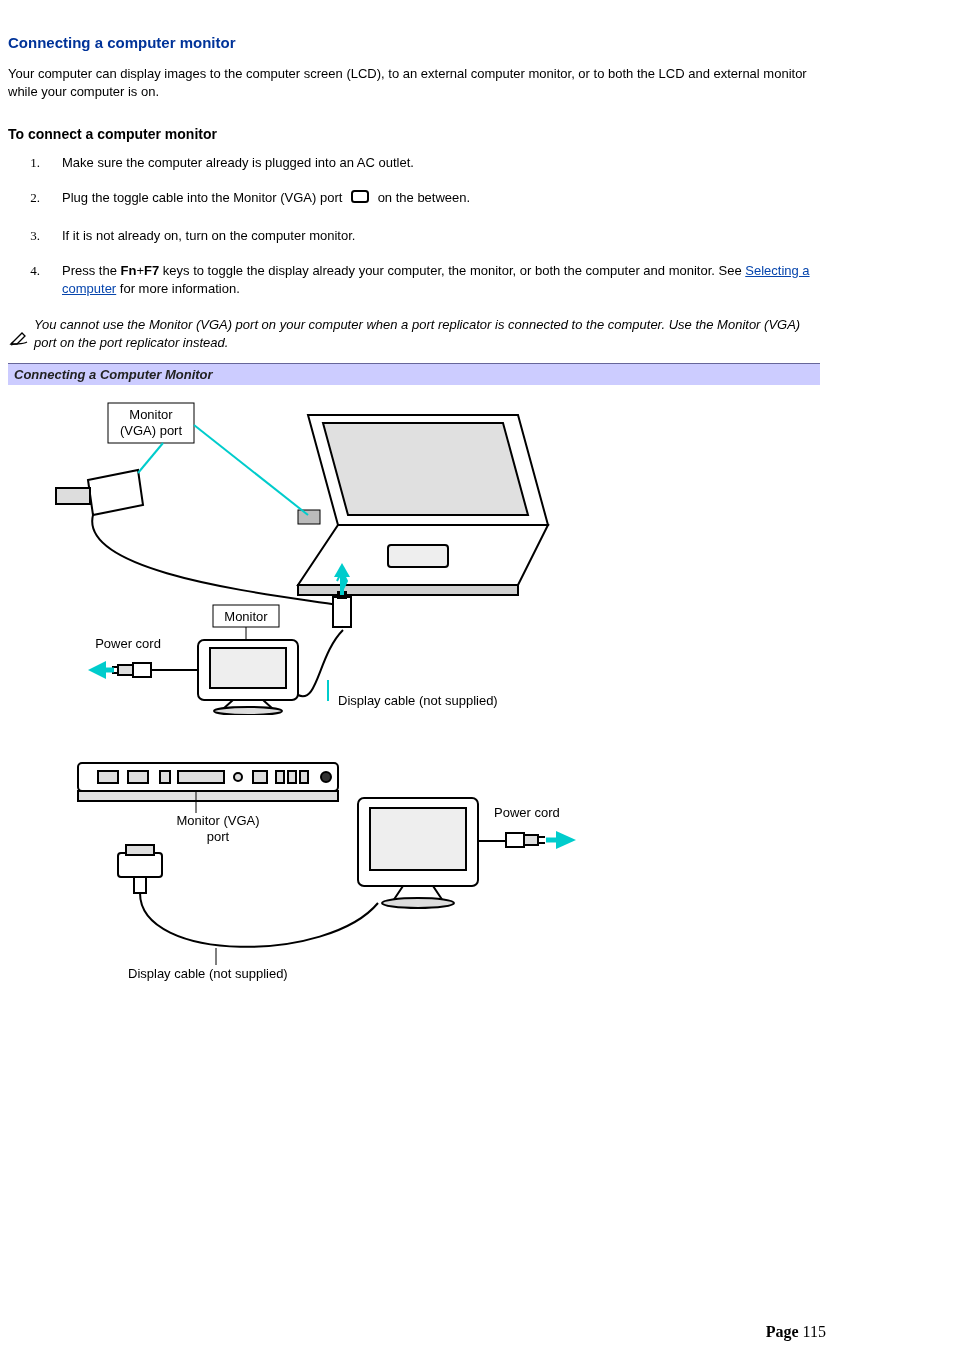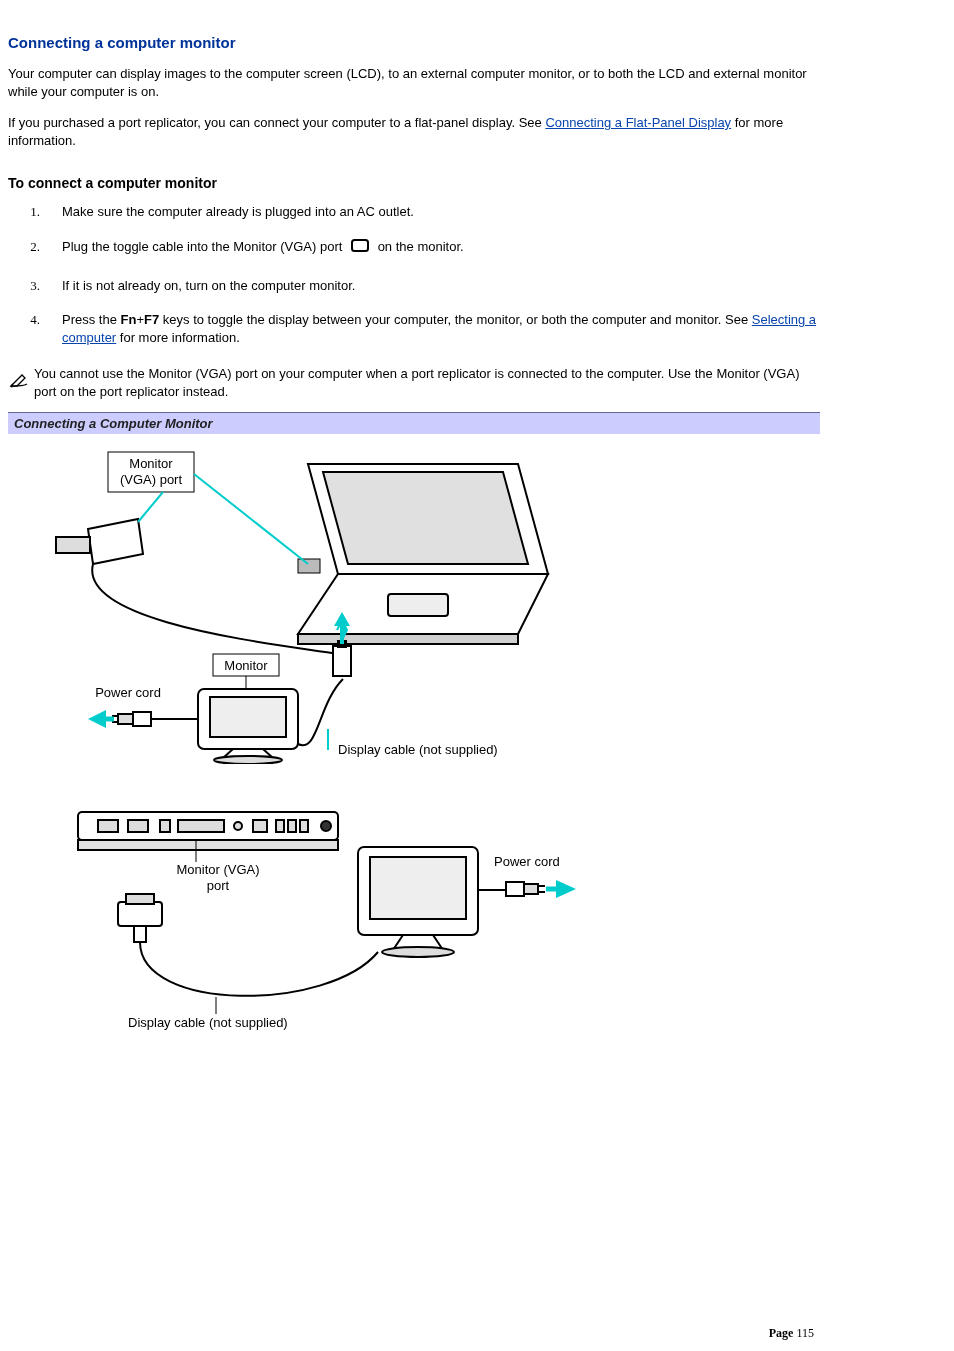--- a/index.html
+++ b/index.html
@@ -6,68 +6,65 @@
   .page{width:828px;min-height:1351px;position:relative;box-sizing:border-box;padding:8px 8px 56px 8px;color:#000;}
   h2.section-title{color:#003399;font-size:15px;font-weight:bold;margin:26px 0 14px 0;}
   p.body{font-size:13px;line-height:1.35;margin:0 8px 14px 0;}
   a.link{color:#0645ad;text-decoration:underline;}
   h3.sub{font-size:14px;font-weight:bold;margin:26px 0 12px 0;}
   ol.steps{list-style:none;padding:0;margin:0 0 14px 0;}
   ol.steps li{display:flex;align-items:baseline;margin:0 0 16px 0;font-size:13px;line-height:1.4;}
   ol.steps li .num{width:54px;flex-shrink:0;text-align:center;font-family:"Times New Roman",serif;font-size:13px;}
   ol.steps li .txt{flex:1;}
   .vga-icon{display:inline-block;vertical-align:-4px;margin:0 3px;}
-  .note-row{display:flex;align-items:center;margin:18px 0 12px 0;font-size:13px;line-height:1.35;}
+  .note-row{display:flex;align-items:flex-end;margin:18px 0 12px 0;font-size:13px;line-height:1.35;font-style:italic;}
   .note-row .pen{flex-shrink:0;margin-right:4px;}
   .caption-bar{background:#ccccff;border-top:1px solid #666699;padding:3px 6px;font-size:13px;font-style:italic;font-weight:bold;color:#222;margin:4px 0 0 0;}
   .figure{padding:10px 0 18px 40px;}
   .figure svg{display:block;}
-  .pagenum{position:absolute;bottom:10px;right:14px;font-family:"Times New Roman",serif;font-size:12px;}
+  .pagenum{position:absolute;bottom:10px;right:2px;font-family:"Times New Roman",serif;font-size:16px;}
   .pagenum .lbl{font-weight:bold;}
 </style>
 </head>
 <body>
 
 <div class="page">
 
   <h2 class="section-title">Connecting a computer monitor</h2>
 
   <p class="body">Your computer can display images to the computer screen (LCD), to an external computer monitor, or to both the LCD and external monitor while your computer is on.</p>
 
-  <p class="body">
-    <span>If you purchased a port replicator, you can connect your computer to a flat-panel display. See </span><a class="link" href="#">Connecting a Flat-Panel Display</a><span> for more information.</span>
-  </p>
 
   <h3 class="sub">To connect a computer monitor</h3>
 
   <ol class="steps">
     <li>
       <span class="num">1.</span>
       <span class="txt">Make sure the computer already is plugged into an AC outlet.</span>
     </li>
     <li>
       <span class="num">2.</span>
       <span class="txt">
         <span>Plug the toggle cable into the Monitor (VGA) port </span>
         <span class="vga-icon">
           <svg width="22" height="18" viewBox="0 0 22 18">
             <rect x="3" y="3" width="16" height="11" rx="2.5" ry="2.5" fill="none" stroke="#000" stroke-width="2"></rect>
           </svg>
         </span>
-        <span> on the monitor.</span>
+        <span> on the between.</span>
       </span>
     </li>
     <li>
       <span class="num">3.</span>
       <span class="txt">If it is not already on, turn on the computer monitor.</span>
     </li>
     <li>
       <span class="num">4.</span>
       <span class="txt">
-        <span>Press the </span><b>Fn</b><span>+</span><b>F7</b><span> keys to toggle the display between your computer, the monitor, or both the computer and monitor. See </span><a class="link" href="#">Selecting a computer</a><span> for more information.</span>
+        <span>Press the </span><b>Fn</b><span>+</span><b>F7</b><span> keys to toggle the display already your computer, the monitor, or both the computer and monitor. See </span><a class="link" href="#">Selecting a computer</a><span> for more information.</span>
       </span>
     </li>
   </ol>
 
   <div class="note-row">
     <span class="pen">
       <svg width="22" height="18" viewBox="0 0 22 18">
         <path d="M3 15 L6 12 L14 4 L17 7 L9 15 L3 15 Z" fill="none" stroke="#000" stroke-width="1.3"></path>
         <path d="M3 15 L5 13" stroke="#000" stroke-width="1.3"></path>
         <path d="M3 16 C8 14 14 16 19 13" fill="none" stroke="#000" stroke-width="1.2"></path>

